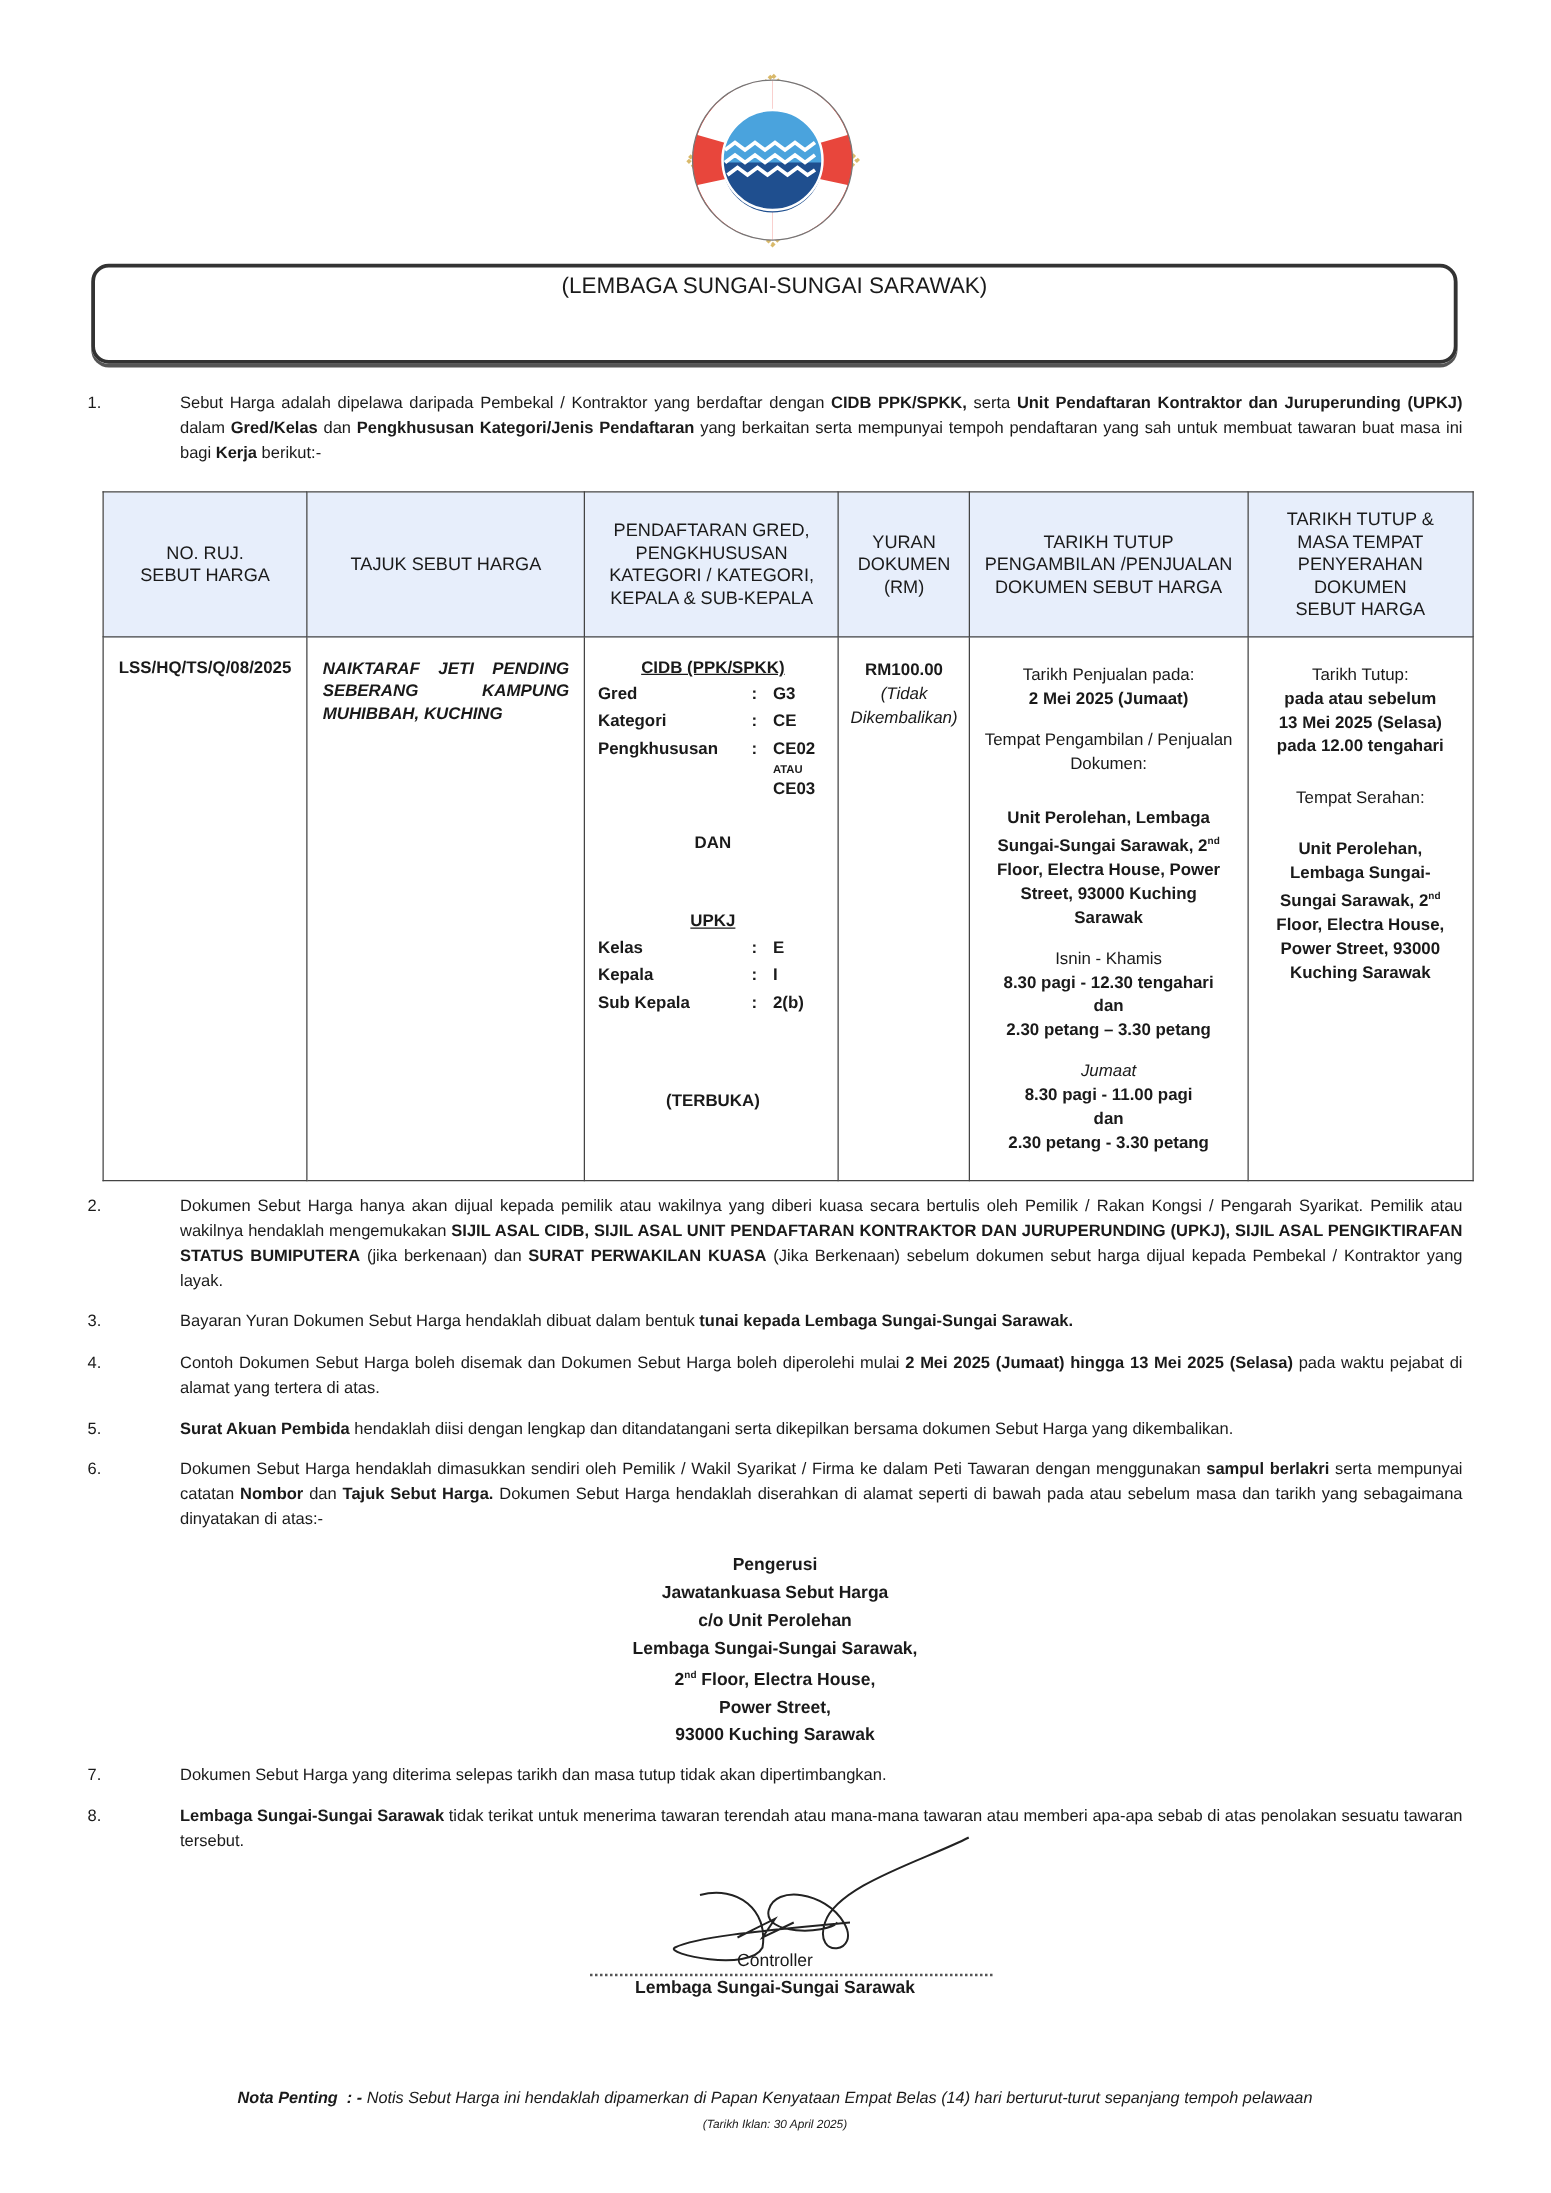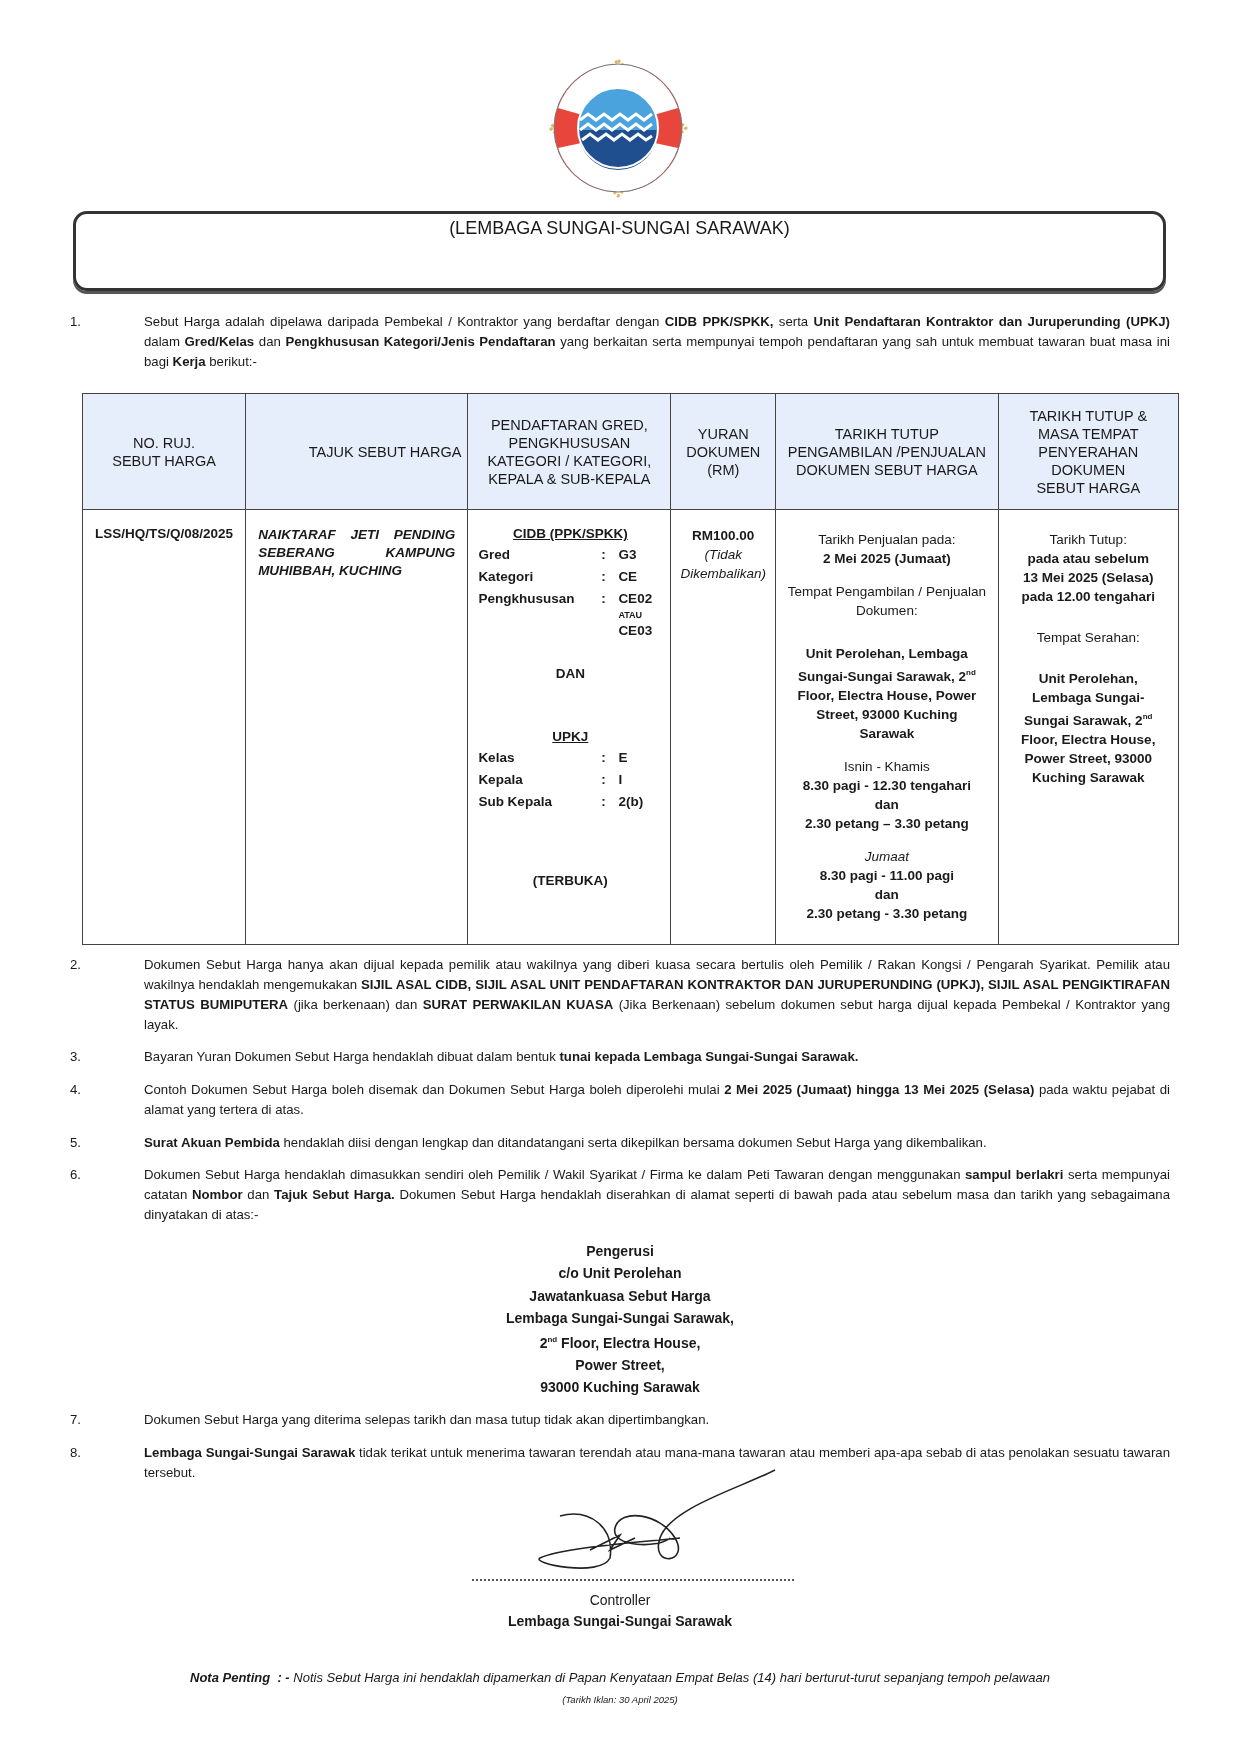--- a/index.html
+++ b/index.html
@@ -13,35 +13,35 @@
   .title-box .t2 { font-size: 18px; margin-top: 4px; }
   .para { position: absolute; left: 70px; width: 1100px; font-size: 13.2px; line-height: 20px; }
   .para .num { position: absolute; left: 0; top: 0; }
   .para .txt { margin-left: 74px; text-align: justify; }
   b { font-weight: bold; }
   table.main { position: absolute; left: 82px; top: 393px; width: 1097px; border-collapse: collapse;
                font-size: 13.5px; }
   table.main th { background: #e7eefb; font-weight: normal; font-size: 14.5px; line-height: 18px;
                   border: 1px solid #444; height: 115px; padding: 0 6px; }
   table.main td { border: 1px solid #444; vertical-align: top; padding: 16px 8px 6px 8px; height: 408px; }
-  .c1 { width: 147px; } .c2 { width: 205px; text-align: right; } .c3 { width: 186px; } .c4 { width: 90px; }
+  .c1 { width: 147px; } .c2 { width: 205px; } .c3 { width: 186px; } .c4 { width: 90px; }
   .c5 { width: 205px; } .c6 { width: 164px; }
   .center { text-align: center; }
   .title-cell { font-style: italic; font-weight: bold; text-align: justify; line-height: 18px; }
   .kv { display: grid; grid-template-columns: 110px 30px 40px; line-height: 22px; font-weight: bold; }
   .kv .colon { text-align: center; }
   .small-atau { font-size: 9px; line-height: 10px; font-weight: bold; }
   .u { text-decoration: underline; }
   .lh18 { line-height: 19px; }
   .addr { position: absolute; left: 420px; top: 1240px; width: 400px; text-align: center;
           font-size: 14px; font-weight: bold; line-height: 22.3px; }
   sup { font-size: 8px; }
   .sig { position: absolute; left: 520px; top: 1468px; width: 300px; height: 110px; }
   .dots { position: absolute; left: 472px; top: 1579px; width: 322px; border-top: 2px dotted #555; }
-  .ctrl { position: absolute; left: 420px; top: 1590px; width: 400px; text-align: center; font-size: 14px; line-height: 21px; }
+  .ctrl { position: absolute; left: 420px; top: 1558px; width: 400px; text-align: center; font-size: 14px; line-height: 21px; }
   .nota { position: absolute; left: 100px; top: 1670px; width: 1040px; text-align: center; font-size: 13px; font-style: italic; }
   .iklan { position: absolute; left: 100px; top: 1694px; width: 1040px; text-align: center; font-size: 9.5px; font-style: italic; }
 </style>
 </head>
 <body>
 
 <svg class="logo" viewBox="0 0 156 156">
   <rect x="30" y="30" width="96" height="96" transform="rotate(45 78 78)" fill="none" stroke="#d9b96a" stroke-width="3" stroke-dasharray="3 2"></rect>
   <circle cx="78" cy="78" r="64" fill="#e8463c"></circle>
   <path d="M78 14 A64 64 0 0 1 138 58 L110 66 A34 34 0 0 0 78 44 Z" fill="#ffffff"></path>
@@ -165,22 +165,22 @@
   <span class="num">5.</span>
   <div class="txt"><b>Surat Akuan Pembida</b><span> hendaklah diisi dengan lengkap dan ditandatangani serta dikepilkan bersama dokumen Sebut Harga yang dikembalikan.</span></div>
 </div>
 <div class="para" style="top:1165px;">
   <span class="num">6.</span>
   <div class="txt"><span>Dokumen Sebut Harga hendaklah dimasukkan sendiri oleh Pemilik / Wakil Syarikat / Firma ke dalam Peti Tawaran dengan menggunakan </span><b>sampul berlakri</b><span> serta mempunyai catatan </span><b>Nombor</b><span> dan </span><b>Tajuk Sebut Harga.</b><span> Dokumen Sebut Harga hendaklah diserahkan di alamat seperti di bawah pada atau sebelum masa dan tarikh yang sebagaimana dinyatakan di atas:-</span></div>
 </div>
 
 <div class="addr">
   <div>Pengerusi</div>
+  <div>Jawatankuasa Sebut Harga</div>
   <div>c/o  Unit Perolehan</div>
-  <div>Jawatankuasa Sebut Harga</div>
   <div>Lembaga Sungai-Sungai Sarawak,</div>
   <div><span>2</span><sup>nd</sup><span> Floor, Electra House,</span></div>
   <div>Power Street,</div>
   <div>93000 Kuching Sarawak</div>
 </div>
 
 <div class="para" style="top:1410px;">
   <span class="num">7.</span>
   <div class="txt"><span>Dokumen Sebut Harga yang diterima selepas tarikh dan masa tutup tidak akan dipertimbangkan.</span></div>
 </div>

